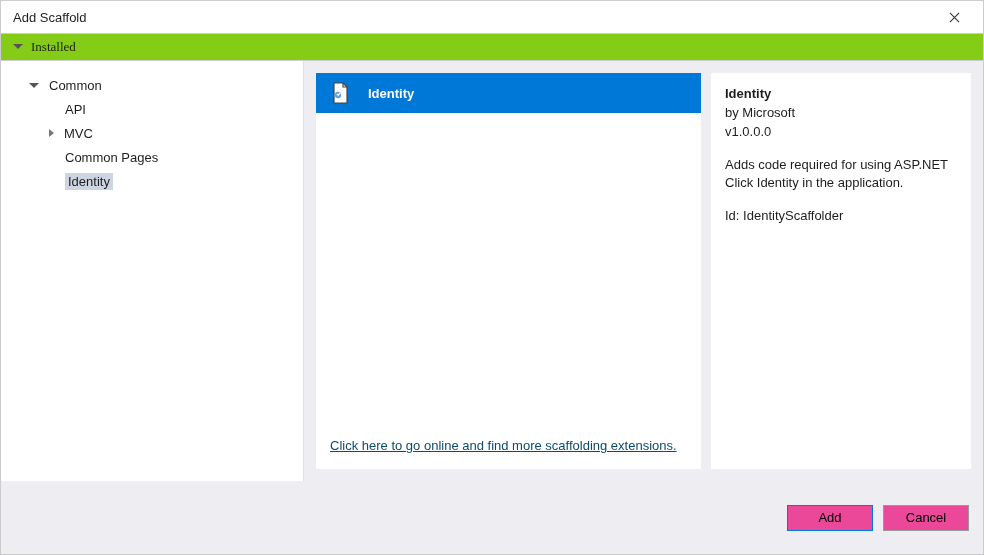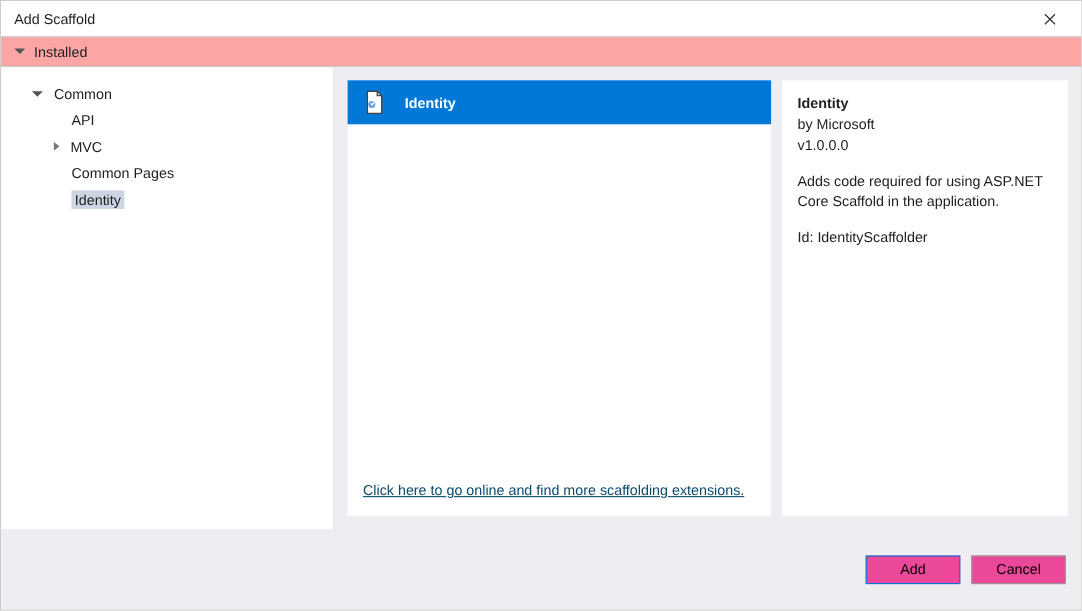--- a/index.html
+++ b/index.html
@@ -27,28 +27,29 @@
       height: 28px;
       display: flex;
       align-items: center;
       justify-content: center;
       cursor: pointer;
     }
     .close-btn svg { width: 11px; height: 11px; }
 
     .filterbar {
       height: 28px;
-      background: #fca5a5;
+      background: #84cc16;
       border-top: 1px solid #ccc;
       border-bottom: 1px solid #ccc;
       display: flex;
       align-items: center;
       padding-left: 12px;
       font-size: 13px;
       color: #1e1e1e;
+      font-family: Liberation Serif, serif;
     }
     .filterbar .caret {
       display: inline-block;
       width: 0; height: 0;
       border-left: 5px solid transparent;
       border-right: 5px solid transparent;
       border-top: 5px solid #555;
       margin-right: 8px;
       transform: translateY(-1px);
     }
@@ -216,21 +217,21 @@
       <a href="#">Click here to go online and find more scaffolding extensions.</a>
     </div>
   </div>
 
   <div class="details">
     <div class="d-title">Identity</div>
     <div>
       <span>by </span><span>Microsoft</span>
     </div>
     <div>v1.0.0.0</div>
-    <div class="d-desc">Adds code required for using ASP.NET Core Scaffold in the application.</div>
+    <div class="d-desc">Adds code required for using ASP.NET Click Identity in the application.</div>
     <div class="d-id">
       <span>Id: </span><span>IdentityScaffolder</span>
     </div>
   </div>
 </div>
 
 <div class="footer">
   <button class="btn primary">Add</button>
   <button class="btn">Cancel</button>
 </div>

